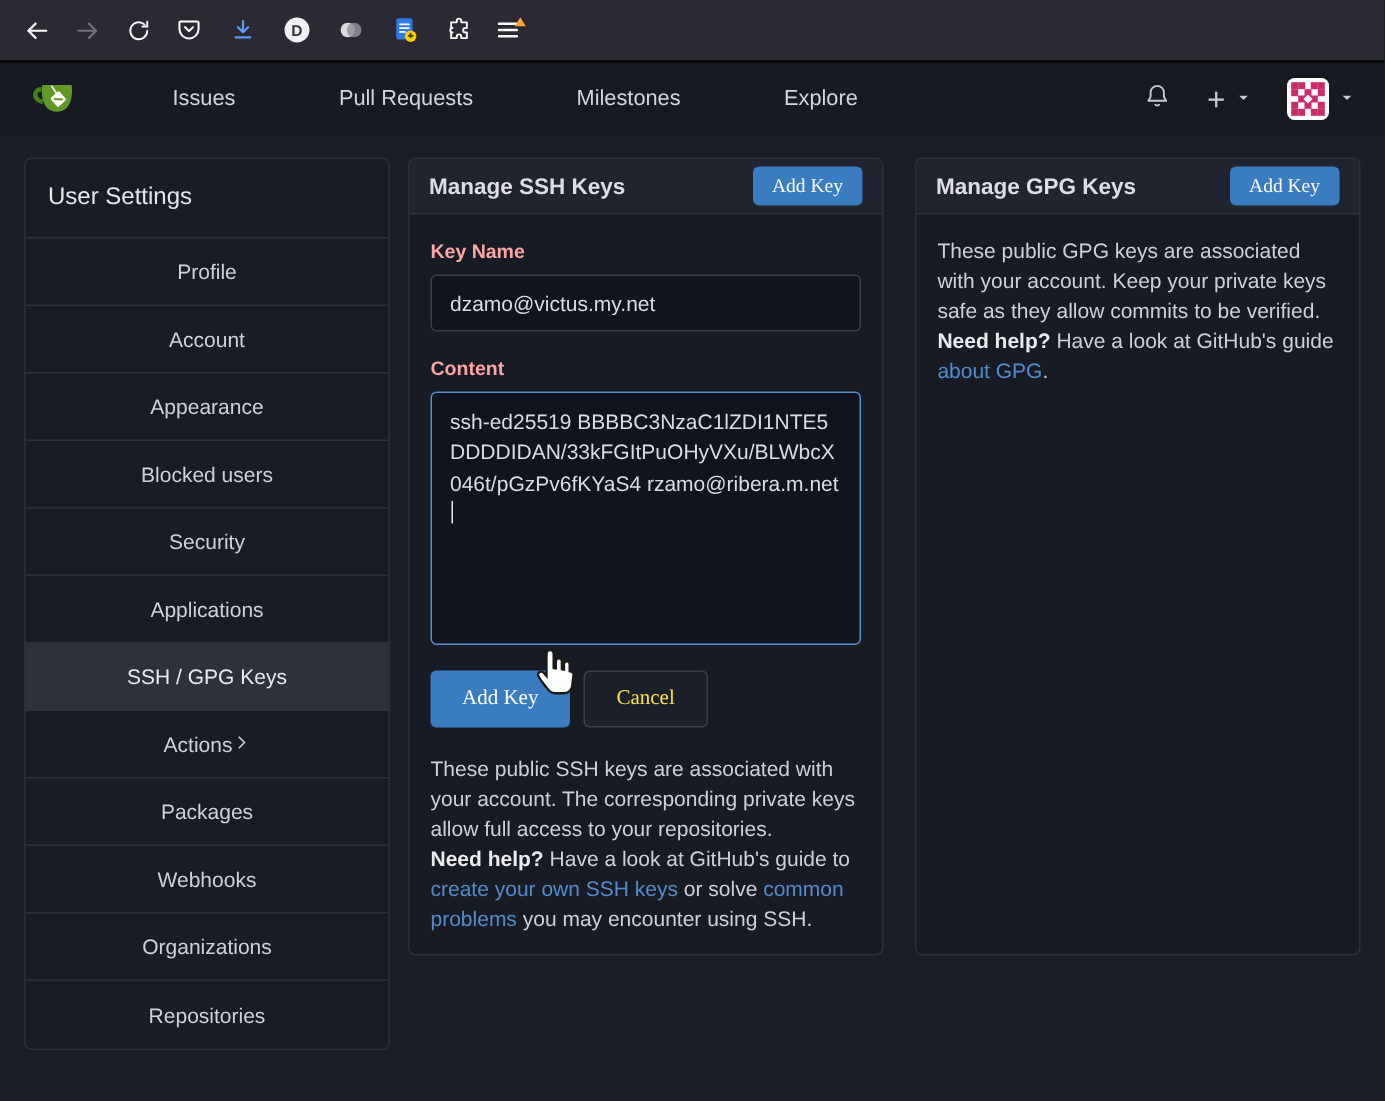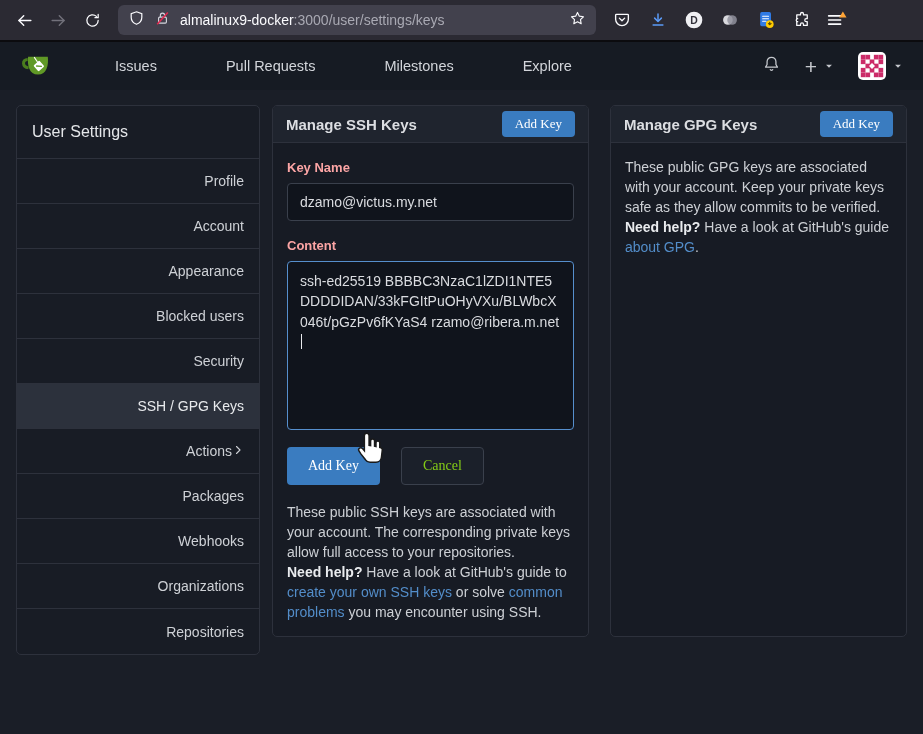--- a/index.html
+++ b/index.html
@@ -26,34 +26,34 @@
   .nav-right { margin-left:auto; display:flex; align-items:center; gap:24px; padding-right:8px; }
   .icon-group { display:flex; align-items:center; gap:7px; color:#c6c9ce; }
   .plus-glyph { font-size:21px; line-height:1; color:#c6c9ce; }
   .avatar { width:28px; height:28px; border-radius:5px; overflow:hidden; display:block; }
 
   
   .content { display:flex; align-items:flex-start; gap:12px; padding:15px 16px 0 16px; }
   .sidebar { width:244px; background:#181c25; border:1px solid #2d313c; border-radius:5px; flex:0 0 auto; }
   .menu-title { padding:17px 15px; font-size:16px; color:#e4e6e9; border-bottom:1px solid #2d313c; }
   .menu-item { padding:13px 15px; min-height:45px; font-size:14px; color:#ced1d6; border-bottom:1px solid #2d313c;
-    display:flex; align-items:center; justify-content:flex-end; cursor:pointer; }
+    display:flex; align-items:center; justify-content:center; cursor:pointer; }
   .menu-item:last-child { border-bottom:none; }
   .menu-item.active { background:#2c313c; color:#e8eaed; }
 
   .main-col { flex:1; display:flex; flex-direction:row; gap:21px; }
   .panel { border:1px solid #2d313c; border-radius:5px; background:#171b24; overflow:hidden; }
   .panel-header { background:#1f242e; border-bottom:1px solid #2d313c; min-height:35px;
     display:flex; align-items:center; justify-content:space-between; padding:5px 13px; }
   .panel-title { font-size:15px; font-weight:700; color:#dcdee2; }
   .btn { border:none; border-radius:4px; cursor:pointer; font-family:Liberation Serif, serif; }
   .btn-primary { background:#3a7cc0; color:#ffffff; }
   .btn-sm { font-size:13px; padding:5px 13px; }
   .btn-lg { font-size:14px; padding:10px 21px; }
-  .btn-secondary { background:#1b202a; border:1px solid #3a404c; color:#84cc16;margin-left:12px; }
+  .btn-secondary { background:#1b202a; border:1px solid #3a404c; color:#fde047; }
   .panel-body { padding:14px; }
 
   .field-label { display:block; font-size:13px; font-weight:600; color:#fca5a5; margin:3px 0 8px; }
   .text-input { width:100%; background:#10141c; border:1px solid #3a404c; border-radius:4px;
     padding:10px 12px; font-size:14px; color:#dadce0; font-family:inherit; }
   .mb12 { margin-bottom:14px; }
   .textarea { width:100%; height:169px; background:#10141c; border:1px solid #568fcd; border-radius:4px;
     padding:9px 12px; font-size:14px; line-height:1.45; color:#dadce0;
     white-space:pre-wrap; word-break:break-all; overflow:hidden; }
   .textarea::after { content:""; display:inline-block; width:1px; height:15px; background:#e8eaed;
@@ -89,34 +89,20 @@
     </div>
     <div class="tb-btn">
       <span>
           <svg width="17" height="17" viewBox="0 0 24 24" fill="none" stroke="#fbfbfe" stroke-width="1.8" stroke-linecap="round">
             <path d="M20 12a8 8 0 1 1-2.5-5.8"></path>
             <path d="M20 3.5V8h-4.5"></path>
           </svg>
         </span>
     </div>
 
-    <div class="url-bar">
-      <span><svg width="17" height="17" viewBox="0 0 24 24" fill="none" stroke="#fbfbfe" stroke-width="1.7">
-            <path d="M12 2.5l7.5 2.6v5.2c0 4.7-3.1 8.3-7.5 9.9-4.4-1.6-7.5-5.2-7.5-9.9V5.1z"></path>
-          </svg></span>
-      <span><svg width="17" height="17" viewBox="0 0 24 24" fill="none" stroke="#d5d5dd" stroke-width="1.6">
-            <rect x="6.5" y="10" width="11" height="8.5" rx="1.5"></rect>
-            <path d="M9 10V7.5a3 3 0 0 1 6 0V10"></path>
-            <path d="M4.5 20L19.5 3.5" stroke="#e22850" stroke-width="2.2"></path>
-          </svg></span>
-      <span class="url-text"><span>almalinux9-docker</span><span class="url-path">:3000/user/settings/keys</span></span>
-      <span><svg width="17" height="17" viewBox="0 0 24 24" fill="none" stroke="#fbfbfe" stroke-width="1.6" stroke-linejoin="round">
-            <path d="M12 3.4l2.6 5.3 5.8.8-4.2 4.1 1 5.8-5.2-2.7-5.2 2.7 1-5.8L3.6 9.5l5.8-.8z"></path>
-          </svg></span>
-    </div>
 
     <div class="ext-icons">
       <div class="tb-btn">
         <span>
             <svg width="18" height="18" viewBox="0 0 24 24" fill="none" stroke="#fbfbfe" stroke-width="1.8" stroke-linejoin="round" stroke-linecap="round">
               <path d="M4.5 4.5h15c.6 0 1 .4 1 1v5.5a8.5 8.5 0 0 1-17 0V5.5c0-.6.4-1 1-1z"></path>
               <polyline points="8.5 9.5 12 13 15.5 9.5"></polyline>
             </svg>
           </span>
       </div>
@@ -244,20 +230,23 @@
         </div>
       <div class="menu-item">
           <span>Appearance</span>
         </div>
       <div class="menu-item">
           <span>Blocked users</span>
         </div>
       <div class="menu-item">
           <span>Security</span>
         </div>
+      <div class="menu-item">
+          <span>Applications</span>
+        </div>
       <div class="menu-item active">
           <span>SSH / GPG Keys</span>
         </div>
       <div class="menu-item">
         <span>Actions</span>
         <span><svg width="12" height="12" viewBox="0 0 24 24" fill="none" stroke="#ced1d6" stroke-width="2.2" stroke-linecap="round" stroke-linejoin="round">
               <polyline points="9 5 16 12 9 19"></polyline>
             </svg></span>
       </div>
       <div class="menu-item">

